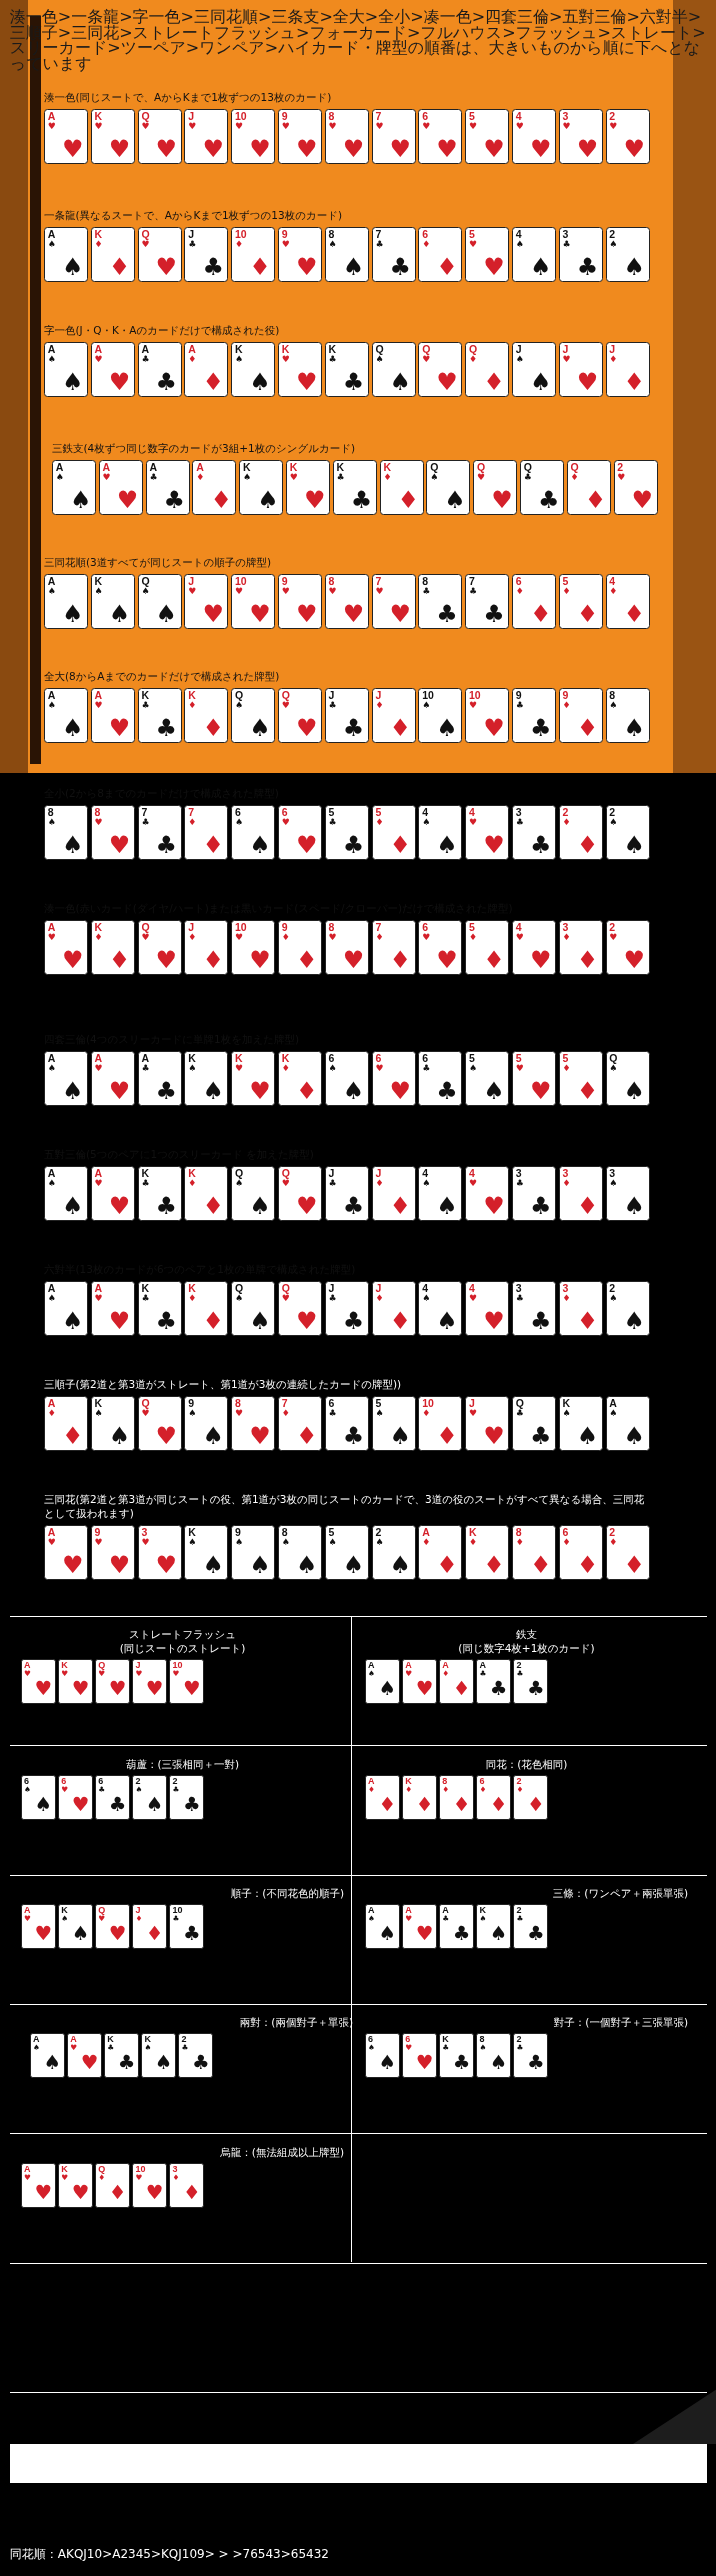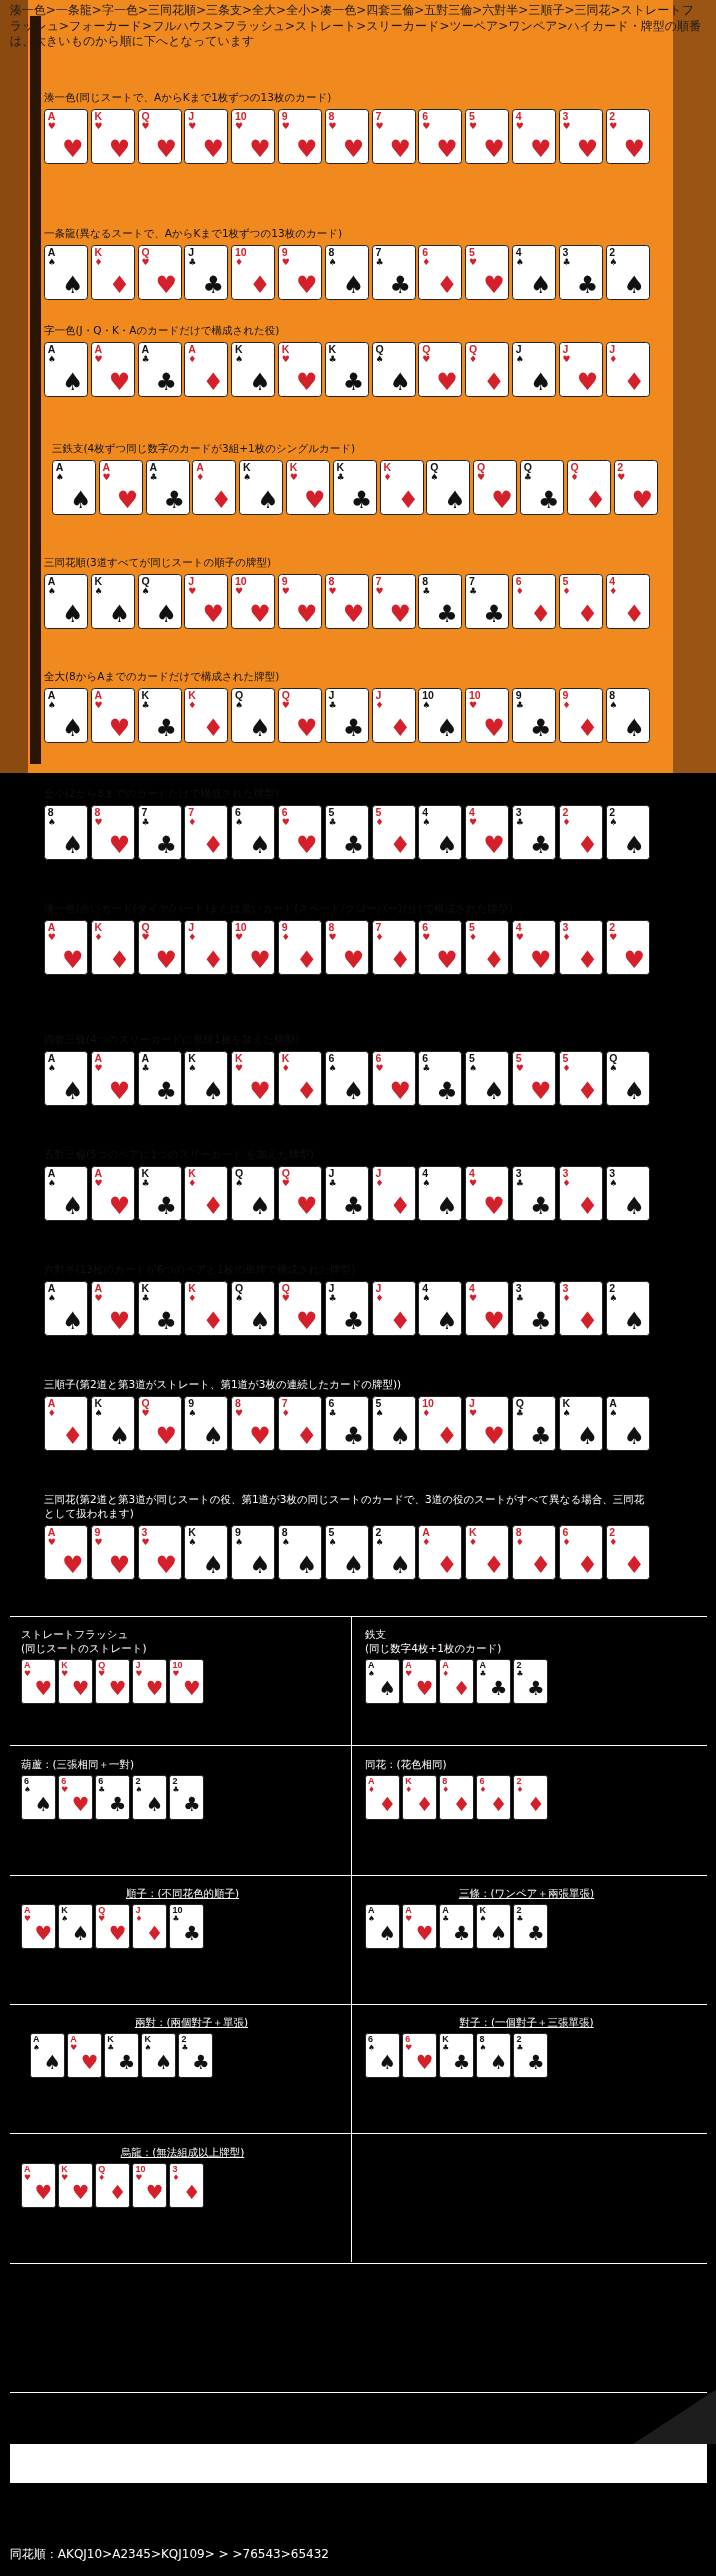--- a/index.html
+++ b/index.html
@@ -26,22 +26,22 @@
   .orange-band .right-shade {
     position:absolute; right:0; top:0; width:44px; height:100%;
     background:#9A5413;
   }
   .orange-band .dark-col {
     position:absolute; left:29.5px; top:15.5px; width:11.2px; height:748px;
     background:#2A1405;
   }
   
   .header {
-    position:absolute; left:9.8px; top:3px; width:696px;
-    font-size:12px; line-height:15.5px; color:#1a1a1a;
+    position:absolute; left:9.8px; top:9px; width:696px;
+    font-size:16px; line-height:15.5px; color:#1a1a1a;
     font-family:"DejaVu Sans", sans-serif;
     white-space:pre-wrap;
     word-break:break-all;
     z-index:5;
   }
   
   .section { position:absolute; left:0; width:717px; z-index:4; }
   .section .title {
     color:#111; font-size:10.5px; line-height:14px;
     padding-left:44px; padding-right:67px;
@@ -71,24 +71,24 @@
   .card .suit-big {
     position:absolute; right:3.5px; bottom:2.1px;
     font-size:24px; line-height:24px;
   }
   .red { color:#D4202A; }
   .black { color:#111; }
 
   
   .panel { position:absolute; z-index:4; }
   .panel .ptitle {
-    color:#fff; font-size:10.5px; line-height:14px; text-align:left;
+    color:#fff; font-size:10.5px; line-height:14px; text-align:center;
     white-space:pre-wrap;
   }
-  .panel .ptitle.left { text-align:center;text-decoration:underline; }
+  .panel .ptitle.left { text-align:right; }
   .panel .cards2 { display:flex; gap:2.1px; margin-top:3.5px; }
   .card.sm { width:35px; height:45px; border-radius:2.8px; }
   .card.sm .rank { font-size:9px; left:2.1px; top:0px; }
   .card.sm .suit-sm { font-size:7.7px; left:2.1px; top:9.8px; }
   .card.sm .suit-big { font-size:19.7px; right:2.8px; bottom:1.4px; }
 
   .divider { position:absolute; background:#fff; height:0.7px; z-index:3; }
   .vdivider { position:absolute; background:#fff; width:0.7px; z-index:3; }
 
   
@@ -185,21 +185,21 @@
           <div class="suit-sm red">♥</div>
           <div class="suit-big red">♥</div>
         </div>
         <div class="card">
           <div class="rank red">2</div>
           <div class="suit-sm red">♥</div>
           <div class="suit-big red">♥</div>
         </div>
       </div>
     </div>
-    <div class="section" style="top: 208px; margin-top: 18px;">
+    <div class="section" style="top: 208px;">
       <div class="title">一条龍(異なるスートで、AからKまで1枚ずつの13枚のカード)</div>
       <div class="cards">
         <div class="card">
           <div class="rank black">A</div>
           <div class="suit-sm black">♠</div>
           <div class="suit-big black">♠</div>
         </div>
         <div class="card">
           <div class="rank red">K</div>
           <div class="suit-sm red">♦</div>

